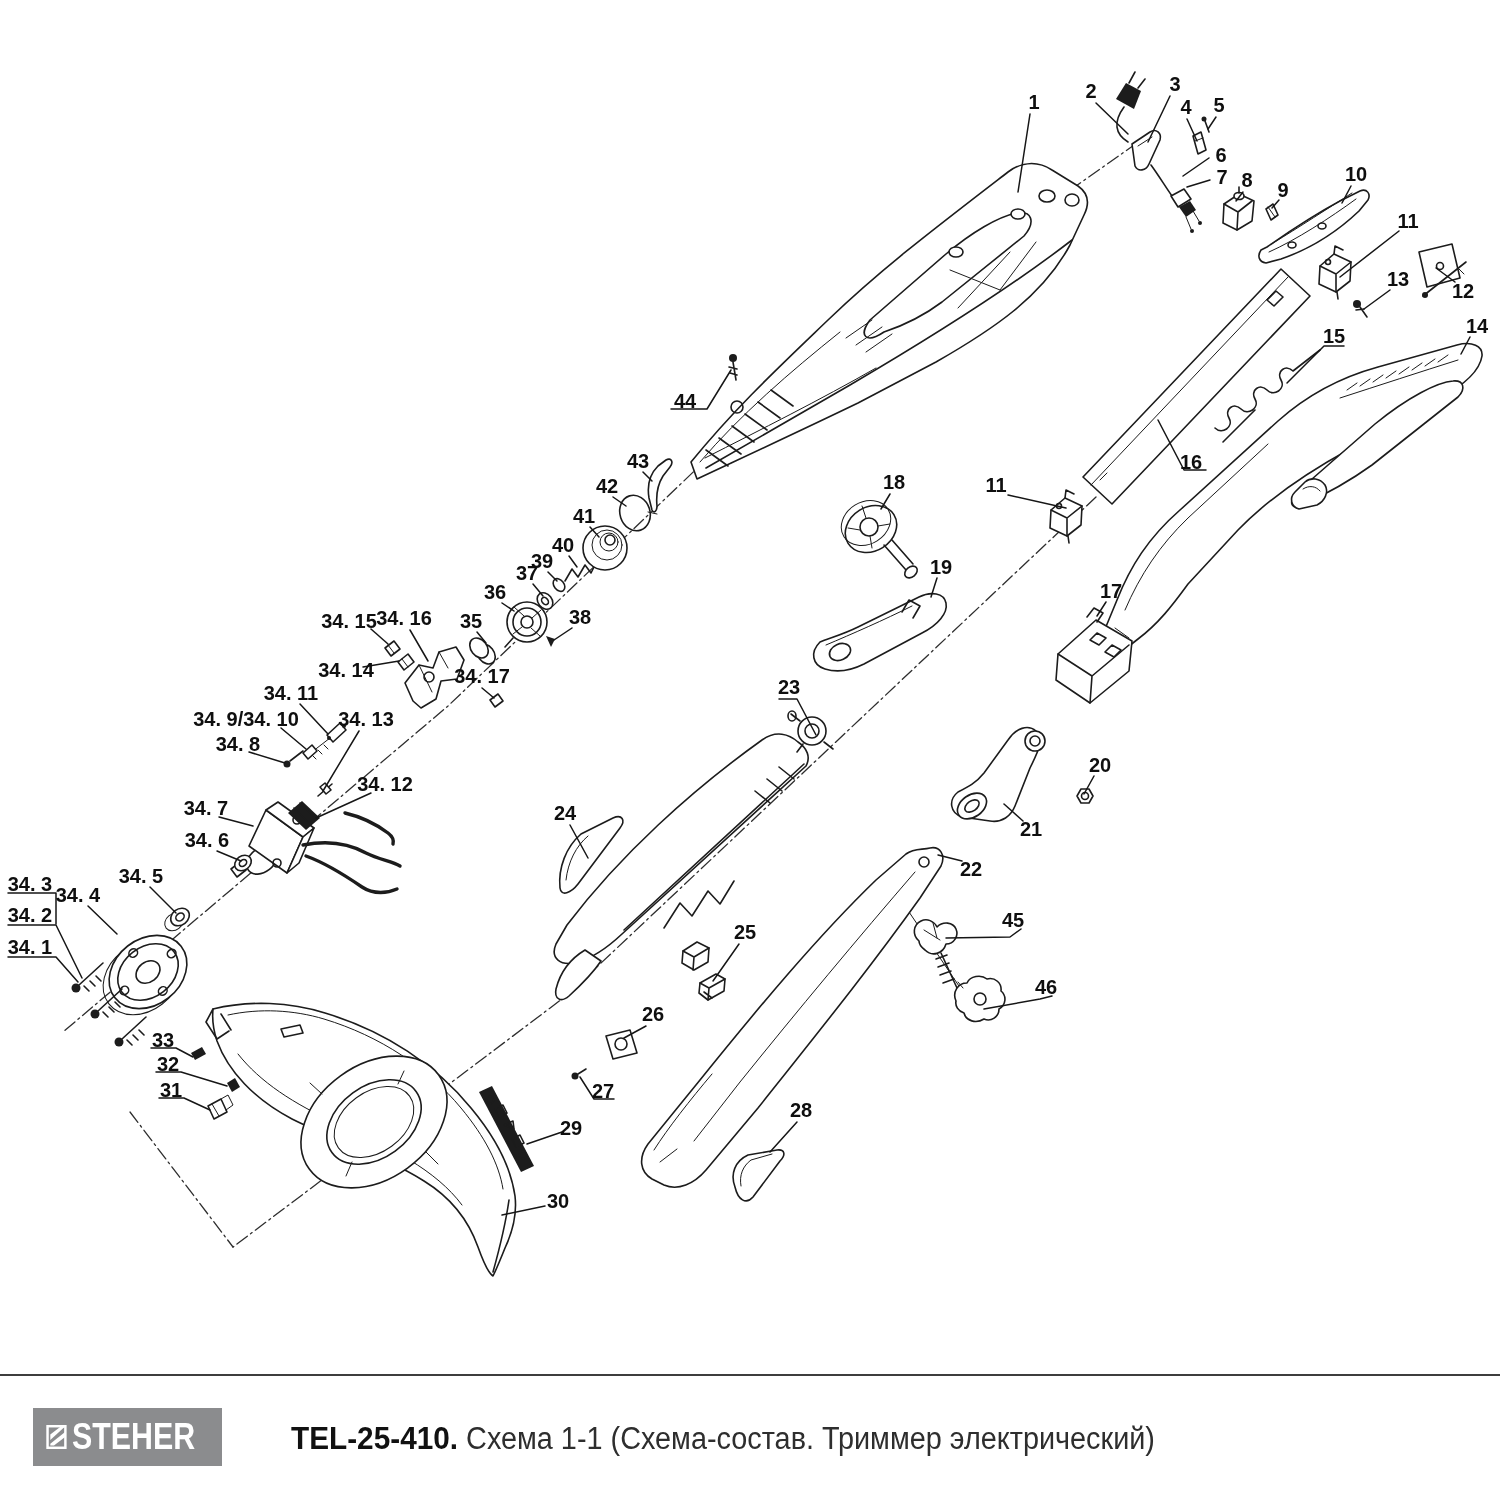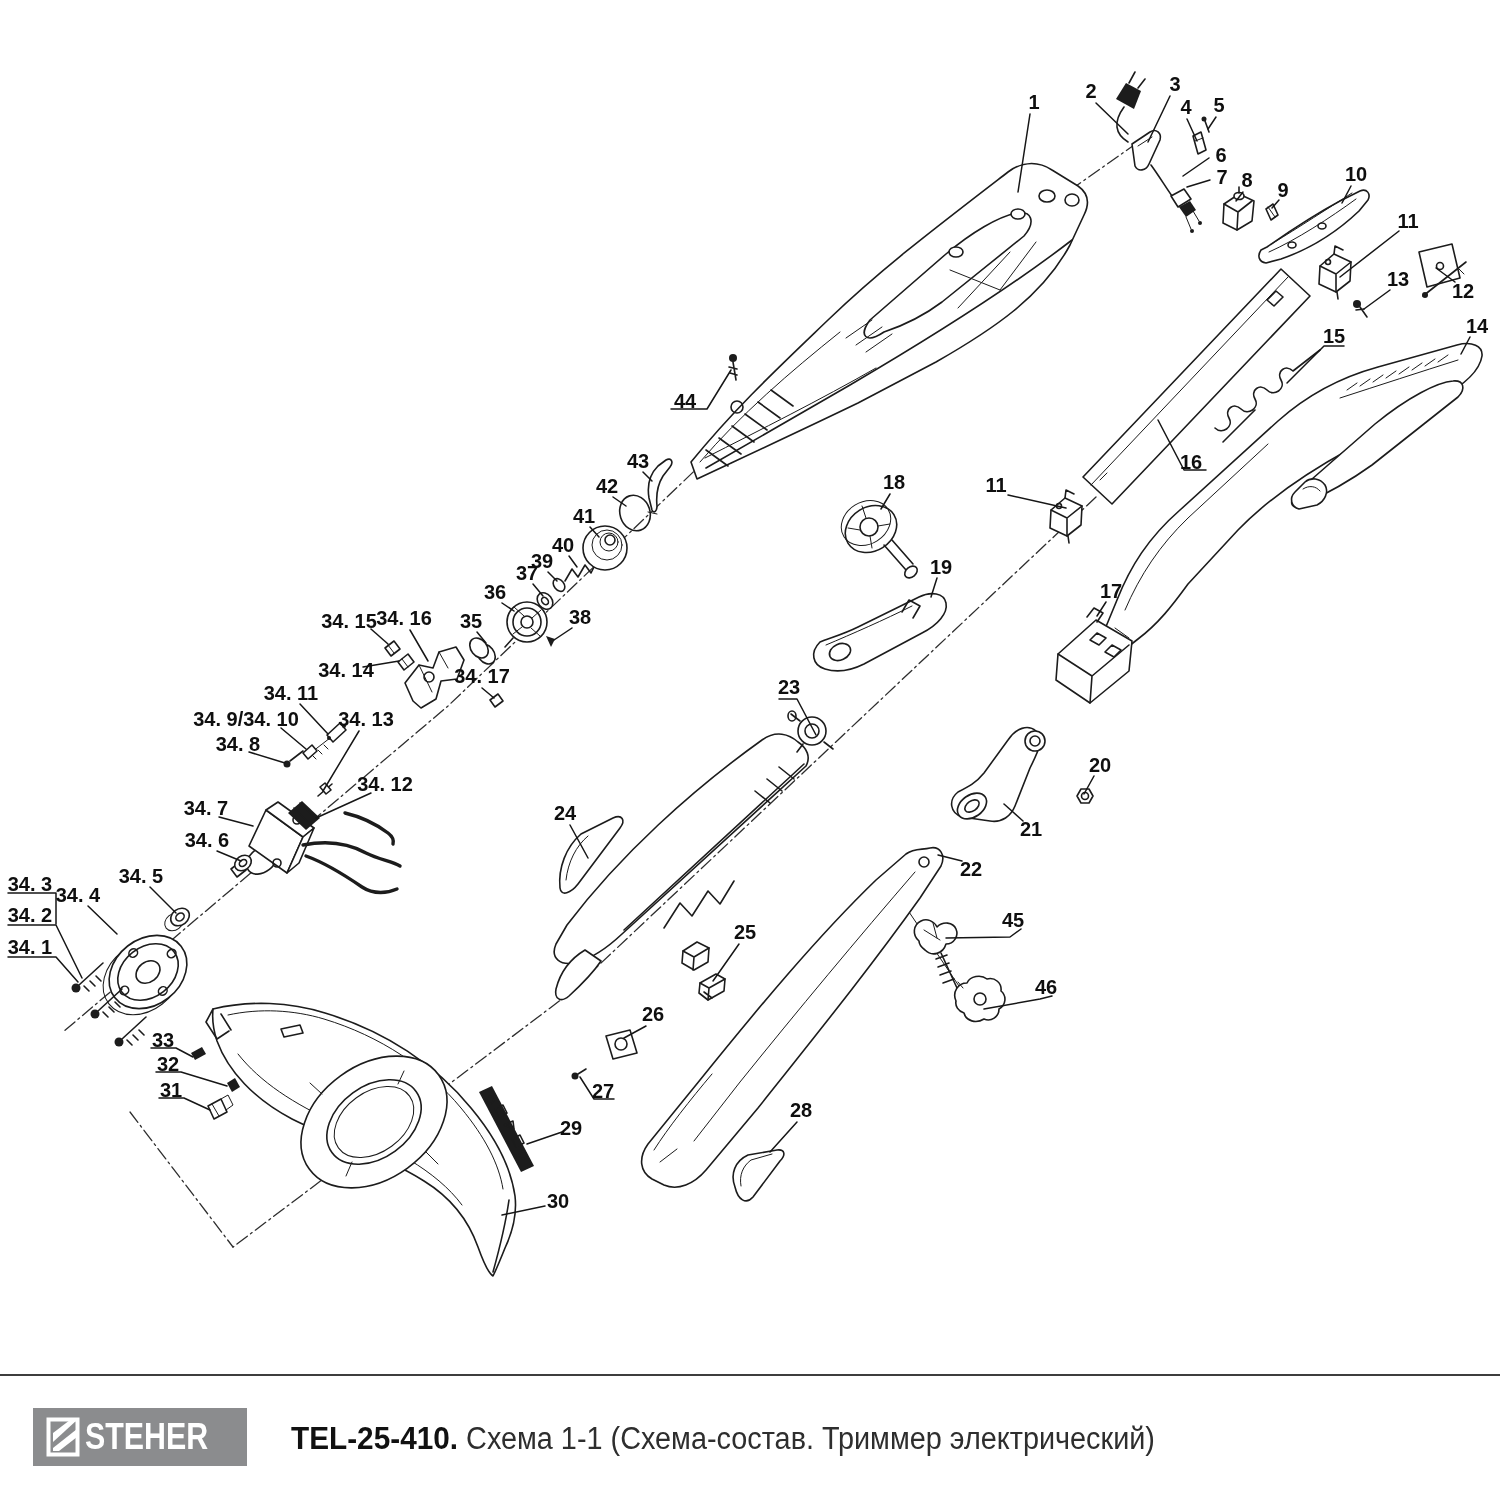--- a/index.html
+++ b/index.html
@@ -12,21 +12,21 @@
   #diagram-svg .d{fill:#1c1c1c;stroke:none;}
   #diagram-svg .thin{stroke-width:1;}
   #diagram-svg .wire{stroke-width:3.4;}
   #diagram-svg .axis{stroke-width:1.3;stroke-dasharray:13 4 2 4;stroke:#2e2e2e;}
   #diagram-svg .leader{stroke-width:1.5;stroke:#161616;}
   #diagram-svg text.plabel{font:700 20px "Liberation Sans",sans-serif;fill:#0f0f0f;
      text-anchor:middle;stroke:none;}
   #diagram-svg .wg{stroke:#fff;stroke-width:1.2;fill:none;}
   
   .footer-rule{position:absolute;left:0;top:1374px;width:1500px;height:2px;background:#3d3d3d;}
-  .logo{position:absolute;left:33px;top:1408px;width:214px;height:58px;display:flex;
+  .logo{position:absolute;left:33px;top:1408px;width:189px;height:58px;display:flex;
         align-items:center;padding-left:13px;box-sizing:border-box;}
   .logo-text{color:#fff;font-weight:700;font-size:37px;letter-spacing:0px;
         transform:scaleX(.82);transform-origin:left center;margin-left:5px;}
   .title{position:absolute;left:291px;top:1420px;white-space:nowrap;
         transform:scaleX(.93);transform-origin:left center;}
   .t-bold{font-weight:700;font-size:32px;color:#111;}
   .t-reg{font-weight:400;font-size:31px;color:#2e2e2e;}
 </style>
 </head>
 <body>

